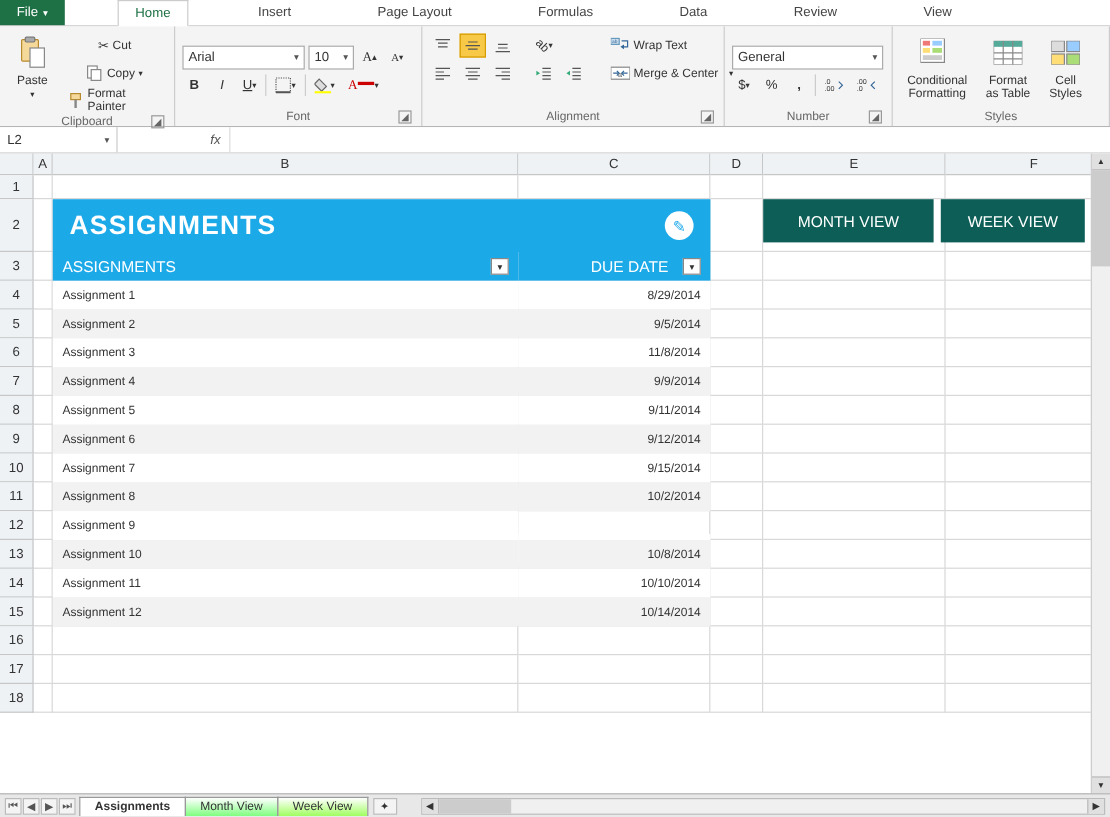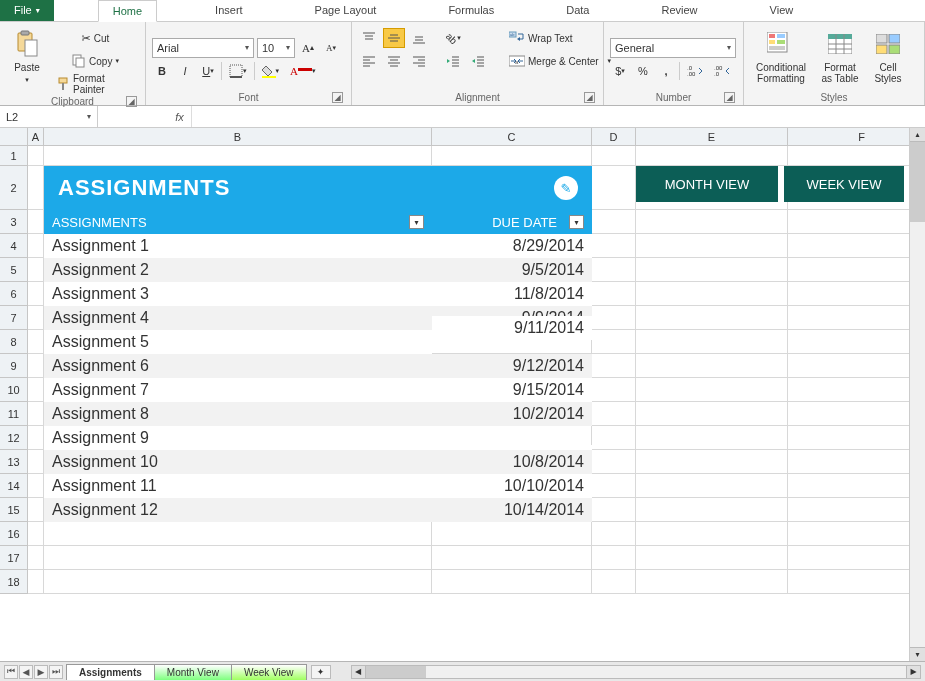--- a/index.html
+++ b/index.html
@@ -51,21 +51,21 @@
 .cell { position: absolute; border-right: 1px solid #d8d8d8; border-bottom: 1px solid #d8d8d8; }
 
 
 .banner { position: absolute; background: #1ca9e8; color: #fff; display: flex; align-items: center; justify-content: space-between; padding: 0 14px; }
 .banner-title { font-size: 22px; font-weight: bold; letter-spacing: 1px; }
 .pencil-circle { width: 24px; height: 24px; border-radius: 50%; background: #fff; display: flex; align-items: center; justify-content: center; color: #1ca9e8; font-size: 13px; }
 
 .table-header { position: absolute; background: #1ca9e8; color: #fff; font-size: 13px; display: flex; align-items: center; padding: 0 8px; height: 24px; }
 .filter-btn { width: 15px; height: 14px; background: #fff; border: 1px solid #888; display: flex; align-items: center; justify-content: center; font-size: 8px; color: #333; margin-left: auto; }
 
-.data-cell { position: absolute; height: 24px; display: flex; align-items: center; padding: 0 8px; font-size: 16px; color: #333; }
+.data-cell { position: absolute; height: 24px; display: flex; align-items: center; padding: 0 8px; font-size: 10px; color: #333; }
 .data-row-even { background: #f2f2f2; }
 .data-row-odd { background: #fff; }
 
 .view-btn { position: absolute; background: #0c5e56; color: #fff; display: flex; align-items: center; justify-content: center; font-size: 13px; height: 36px; }
 
 
 .sheet-bar { position: absolute; bottom: 0; left: 0; right: 0; height: 20px; background: #e8e8e8; border-top: 1px solid #b5b5b5; display: flex; align-items: center; }
 .nav-btns { display: flex; padding: 0 4px; gap: 1px; }
 .nav-btn { width: 14px; height: 14px; display: flex; align-items: center; justify-content: center; font-size: 9px; color: #555; border: 1px solid #bbb; background: #f4f4f4; }
 .sheet-tab { padding: 2px 12px; font-size: 10px; border: 1px solid #999; border-bottom: none; margin-left: -1px; position: relative; }
@@ -563,21 +563,21 @@
   <div id="data-rows">
       <div class="data-cell data-row-odd" style="left: 44px; top: 106px; width: 388px;">Assignment 1</div>
       <div class="data-cell data-row-odd" style="left: 432px; top: 106px; width: 160px; justify-content: flex-end;">8/29/2014</div>
       <div class="data-cell data-row-even" style="left: 44px; top: 130px; width: 388px;">Assignment 2</div>
       <div class="data-cell data-row-even" style="left: 432px; top: 130px; width: 160px; justify-content: flex-end;">9/5/2014</div>
       <div class="data-cell data-row-odd" style="left: 44px; top: 154px; width: 388px;">Assignment 3</div>
       <div class="data-cell data-row-odd" style="left: 432px; top: 154px; width: 160px; justify-content: flex-end;">11/8/2014</div>
       <div class="data-cell data-row-even" style="left: 44px; top: 178px; width: 388px;">Assignment 4</div>
       <div class="data-cell data-row-even" style="left: 432px; top: 178px; width: 160px; justify-content: flex-end;">9/9/2014</div>
       <div class="data-cell data-row-odd" style="left: 44px; top: 202px; width: 388px;">Assignment 5</div>
-      <div class="data-cell data-row-odd" style="left: 432px; top: 188px; width: 160px; justify-content: flex-end;">9/11/2014</div>
+      <div class="data-cell data-row-odd" style="left: 432px; top: 202px; width: 160px; justify-content: flex-end;">9/11/2014</div>
       <div class="data-cell data-row-even" style="left: 44px; top: 226px; width: 388px;">Assignment 6</div>
       <div class="data-cell data-row-even" style="left: 432px; top: 226px; width: 160px; justify-content: flex-end;">9/12/2014</div>
       <div class="data-cell data-row-odd" style="left: 44px; top: 250px; width: 388px;">Assignment 7</div>
       <div class="data-cell data-row-odd" style="left: 432px; top: 250px; width: 160px; justify-content: flex-end;">9/15/2014</div>
       <div class="data-cell data-row-even" style="left: 44px; top: 274px; width: 388px;">Assignment 8</div>
       <div class="data-cell data-row-even" style="left: 432px; top: 274px; width: 160px; justify-content: flex-end;">10/2/2014</div>
       <div class="data-cell data-row-odd" style="left: 44px; top: 298px; width: 388px;">Assignment 9</div>
       <div class="data-cell data-row-odd" style="left: 432px; top: 298px; width: 160px; justify-content: flex-end; margin-top: 19px;">10/6/2014</div>
       <div class="data-cell data-row-even" style="left: 44px; top: 322px; width: 388px;">Assignment 10</div>
       <div class="data-cell data-row-even" style="left: 432px; top: 322px; width: 160px; justify-content: flex-end;">10/8/2014</div>

